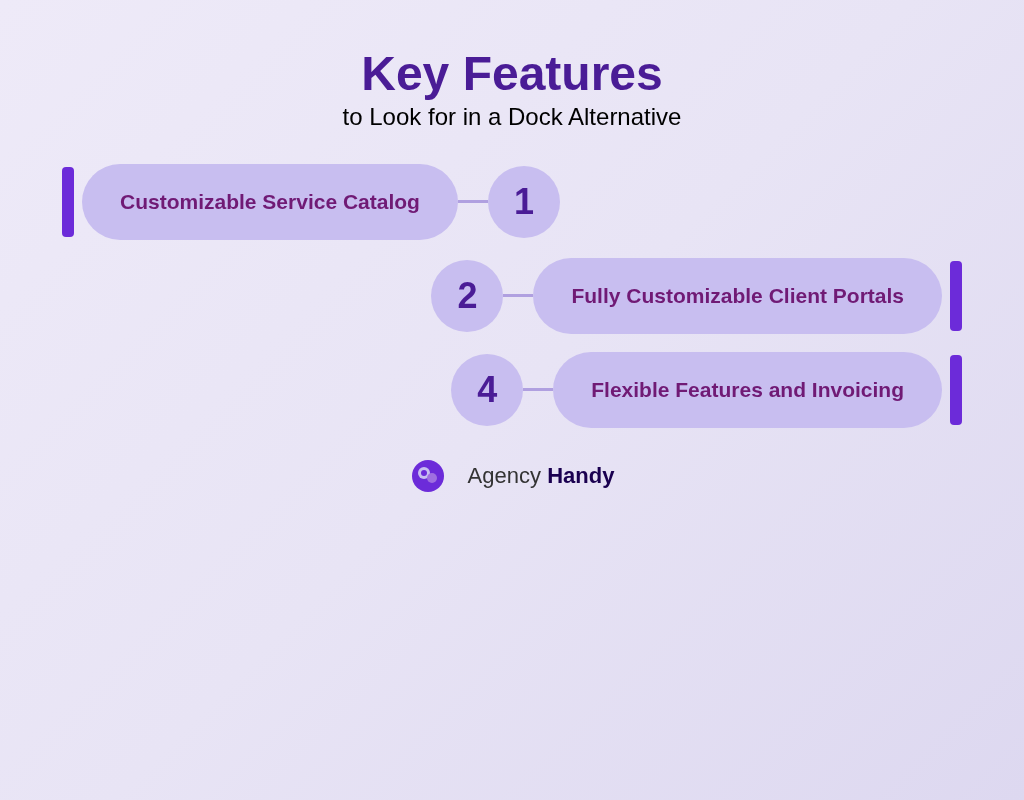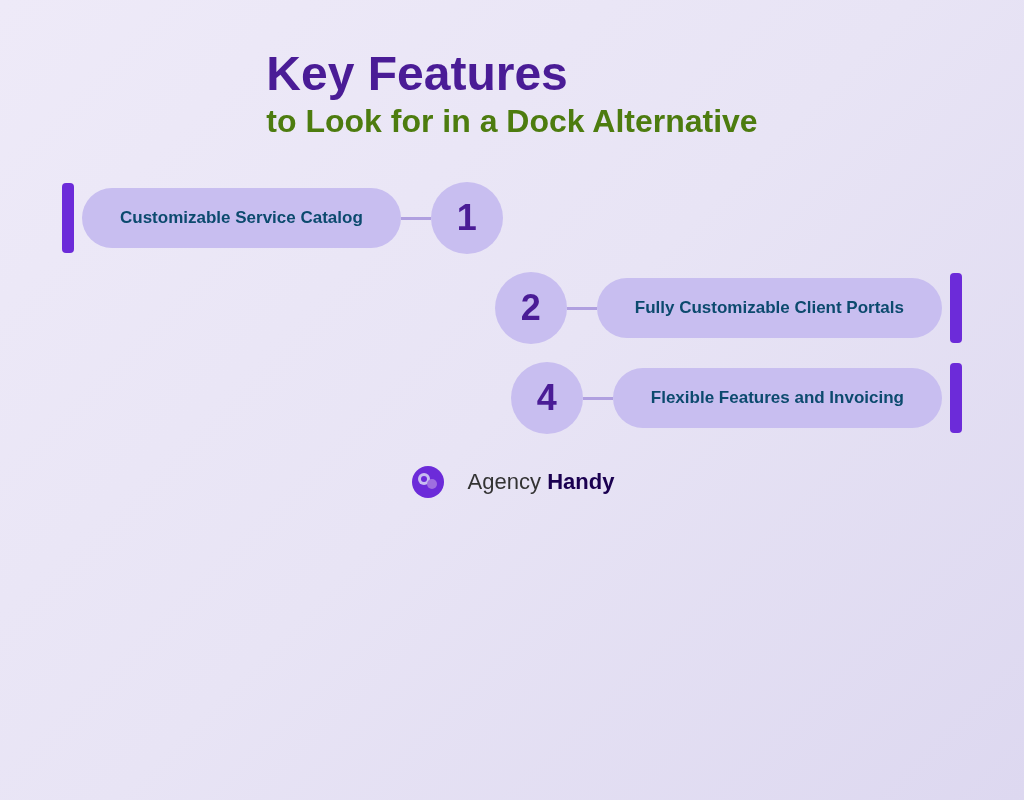--- a/index.html
+++ b/index.html
@@ -9,36 +9,36 @@
       height: 800px;
       background: linear-gradient(135deg, #eeeaf8 0%, #e8e4f5 50%, #ddd8f0 100%);
       font-family: 'Arial', sans-serif;
       display: flex;
       flex-direction: column;
       align-items: center;
       overflow: hidden;
     }
 
     .header {
-      text-align: left;
+      text-align: center;
       margin-top: 48px;
-      margin-bottom: 30px;
+      margin-bottom: 22px;
     }
 
     .title-line1 {
       font-size: 48px;
       font-weight: 900;
       color: #4a1c96;
       line-height: 1.1;
     }
 
     .title-line2 {
-      font-size: 32px;
-      font-weight: 700;
-      color: #4d7c0f;
+      font-size: 24px;
+      font-weight: 400;
+      color: #000000;
       line-height: 1.3;
     }
 
     .features-container {
       width: 900px;
       display: flex;
       flex-direction: column;
       gap: 18px;
       margin-top: 10px;
     }
@@ -79,25 +79,25 @@
       border-radius: 4px;
       margin-left: 0;
       flex-shrink: 0;
     }
 
     
     .feature-pill {
       background: #c8bef0;
       border-radius: 50px;
       padding: 18px 38px;
-      font-size: 17px;
+      font-size: 21px;
       font-weight: 700;
-      color: #0c4a6e;
+      color: #701a75;
       white-space: nowrap;
-      height: 60px;
+      height: 76px;
       display: flex;
       align-items: center;
     }
 
     
     .feature-number {
       width: 72px;
       height: 72px;
       border-radius: 50%;
       background: #c8bef0;

